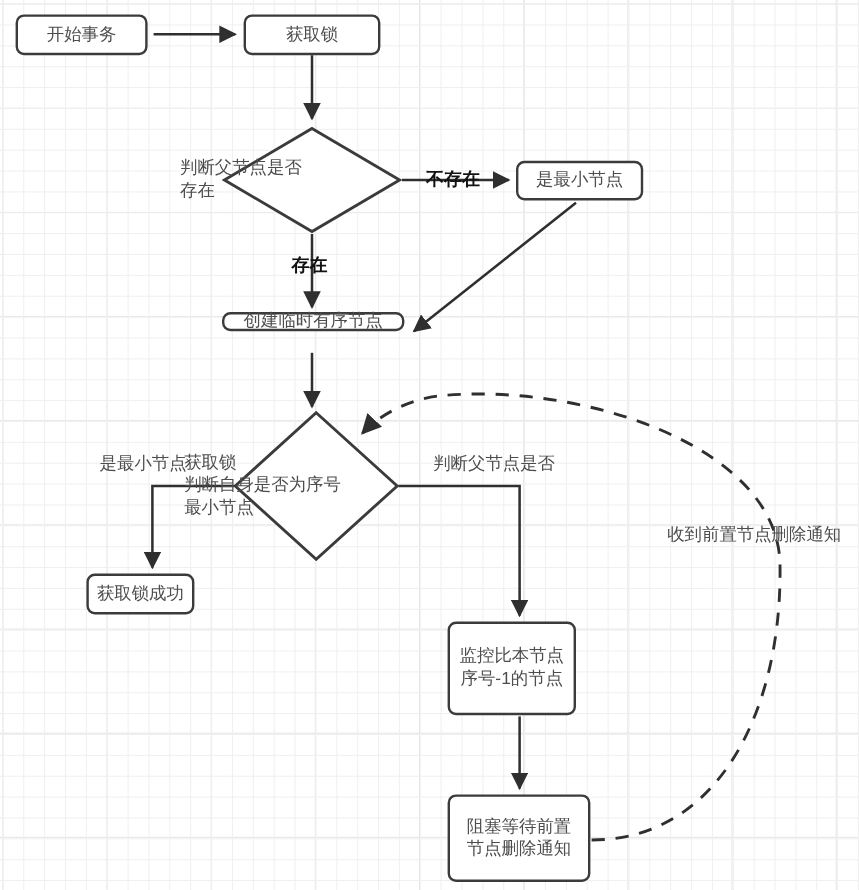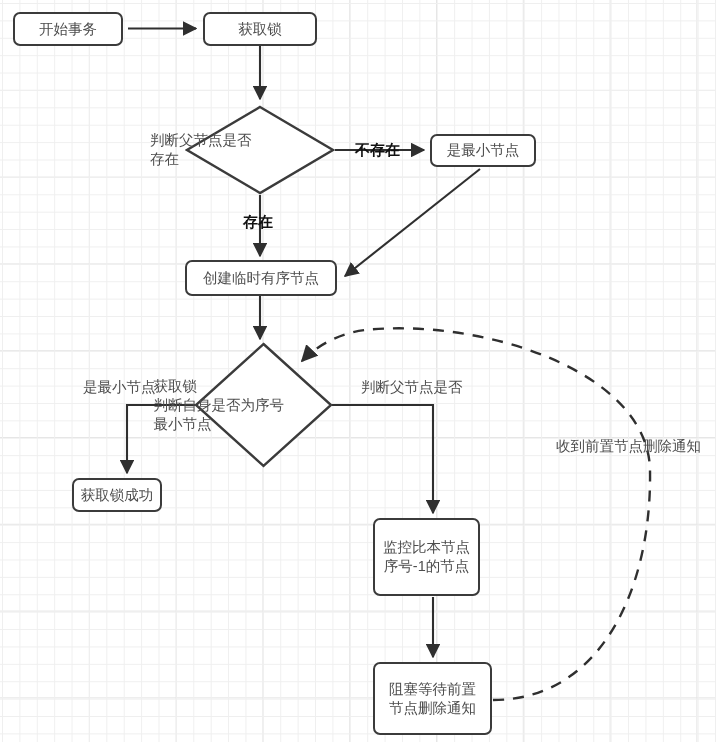--- a/index.html
+++ b/index.html
@@ -153,21 +153,21 @@
       <polygon points="75,2 148,45 75,88 2,45" fill="#ffffff" stroke="#3b3b3b" stroke-width="2.4" stroke-linejoin="miter"></polygon>
     </svg>
     <div class="diamond-label">判断父节点是否
 存在</div>
   </div>
 
   <div class="node box" style="left:430px; top:134px; width:106px; height:33px;">
     <span>是最小节点</span>
   </div>
 
-  <div class="node box" style="left:185px; top:260px; width:152px; height:36px;">
+  <div class="node box" style="left:185px; top:260px; width:152px; height:16px;">
     <span>创建临时有序节点</span>
   </div>
 
   <div class="diamond-wrap" style="left:194px; top:342px; width:139px; height:126px;">
     <svg class="diamond-shape" width="139" height="126" viewBox="0 0 139 126">
       <polygon points="69.5,2 137,63 69.5,124 2,63" fill="#ffffff" stroke="#3b3b3b" stroke-width="2.4" stroke-linejoin="miter"></polygon>
     </svg>
     <div class="diamond-label">获取锁
 判断自身是否为序号
 最小节点</div>

